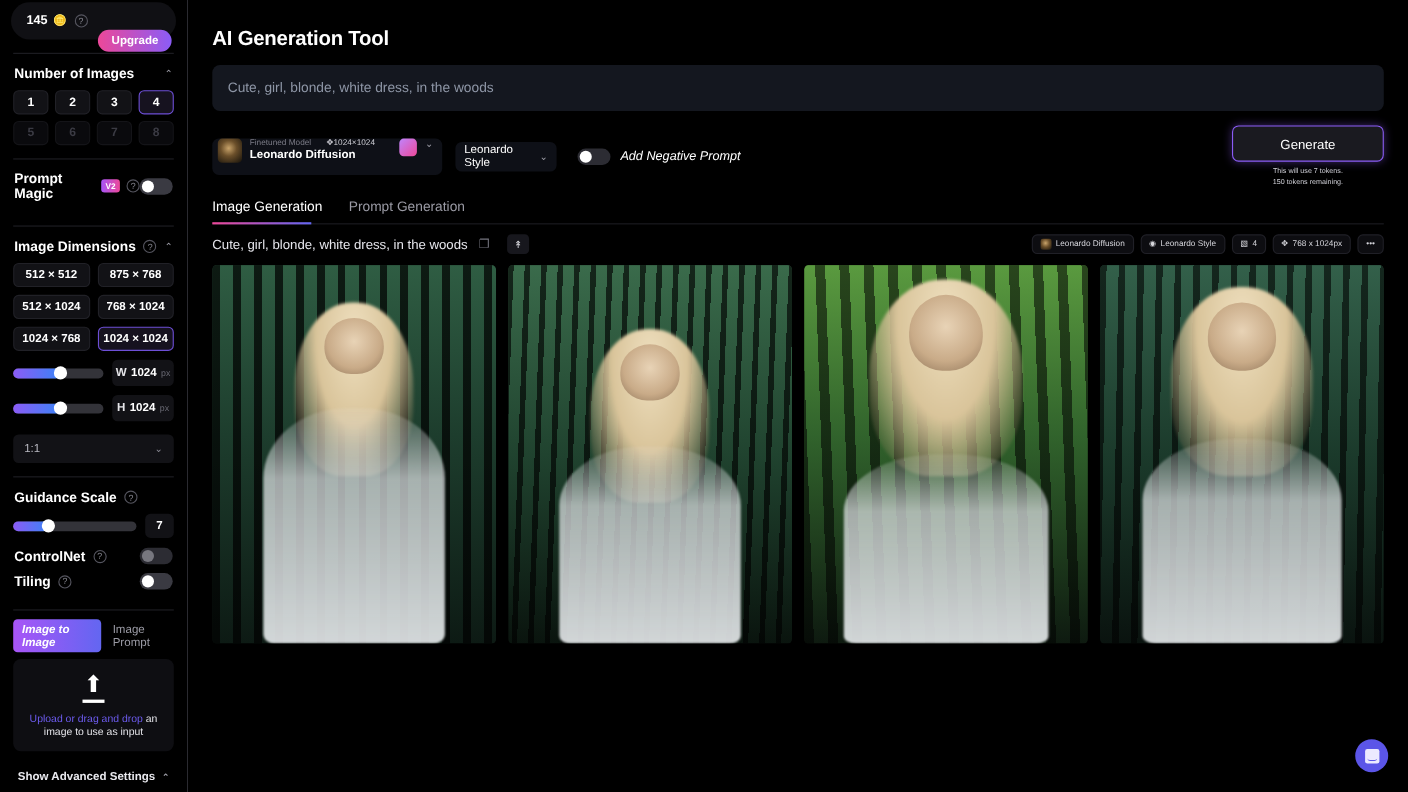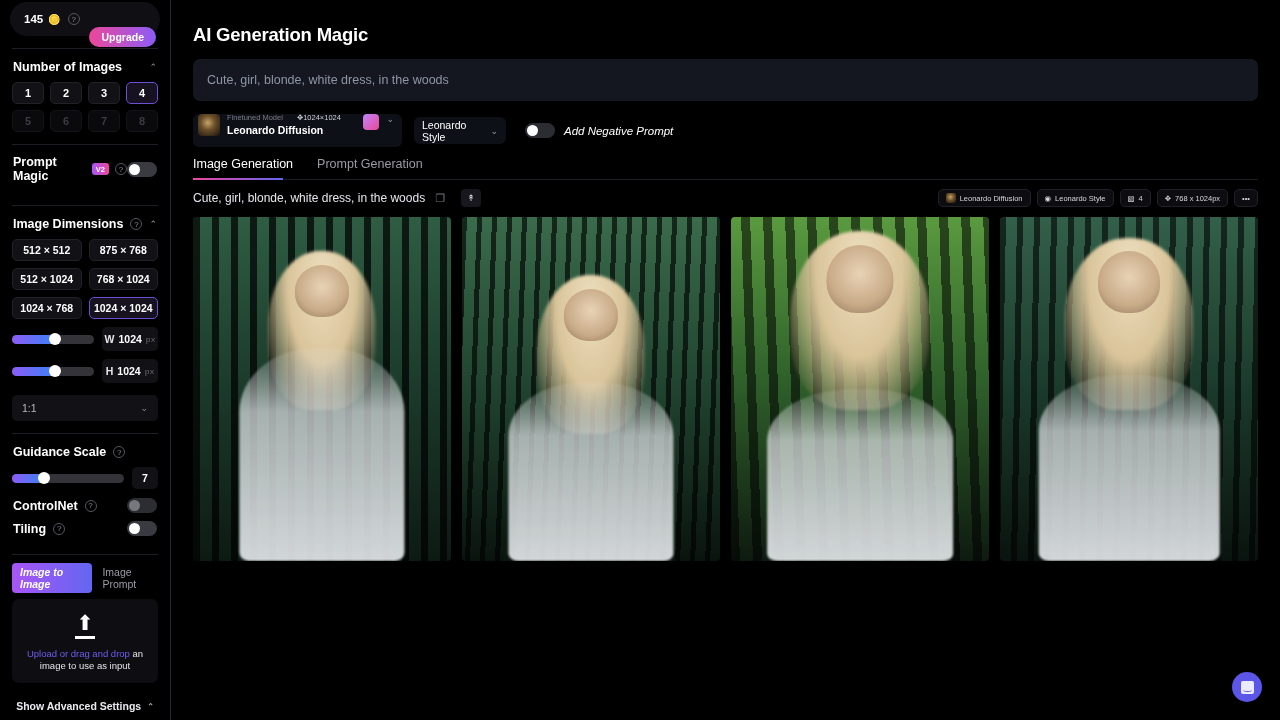--- a/index.html
+++ b/index.html
@@ -103,21 +103,21 @@
   .track .thumb {
     position: absolute; top: -1.5px; width: 12px; height: 12px; border-radius: 50%;
     background: #fff; cursor: pointer;
   }
   .val-box {
     width: 56px; height: 24px; border-radius: 5px; background: #121216;
     display: flex; align-items: center; justify-content: center; gap: 4px;
   }
   .val-box .ax { font-size: 10.5px; font-weight: bold; color: #e6e6ea; }
   .val-box .vv { font-size: 10.5px; font-weight: bold; }
-  .val-box .un { font-size: 8px; color: #6c6c76; font-family: Liberation Mono, monospace; }
+  .val-box .un { font-size: 8px; color: #6c6c76; }
 
   .select-box {
     height: 26px; border-radius: 5px; background: #121216; margin: 12px 2px 0;
     display: flex; align-items: center; padding: 0 10px; cursor: pointer;
   }
   .select-box .sv { font-size: 10.5px; color: #b9b9c2; }
   .select-box .sc { margin-left: auto; color: #8a8a94; font-size: 9px; }
 
   .gs-row { display: flex; align-items: center; gap: 8px; padding: 6px 2px 0; }
   .gs-val {
@@ -422,21 +422,21 @@
     </div>
 
     <div class="adv">
       <span>Show Advanced Settings</span>
       <span class="c">⌃</span>
     </div>
   </aside>
 
   <main class="main">
 
-    <h1 class="page-title">AI Generation Magic</h1>
+    <h1 class="page-title">AI Generation Tool</h1>
 
     <div class="prompt-field">
       <span class="ph">Cute, girl, blonde, white dress, in the woods</span>
     </div>
 
     <div class="ctrl-row">
 
       <div class="model-card">
         <div class="model-thumb"></div>
         <div class="model-txt">
@@ -455,20 +455,27 @@
         <span class="sc2">⌄</span>
       </div>
 
       <div class="neg-row">
         <div class="toggle off-dim">
             <div class="knob" style="background:#fff"></div>
           </div>
         <span class="neg-lbl">Add Negative Prompt</span>
       </div>
 
+      <div class="gen-wrap">
+        <button class="gen-btn">Generate</button>
+        <div class="gen-note">
+          <div>This will use 7 tokens.</div>
+          <div>150 tokens remaining.</div>
+        </div>
+      </div>
     </div>
 
     <div class="tabs">
       <div class="tab act">Image Generation</div>
       <div class="tab">Prompt Generation</div>
     </div>
     <div class="tabs-line"></div>
 
     <div class="res-head">
       <span class="res-prompt">Cute, girl, blonde, white dress, in the woods</span>

